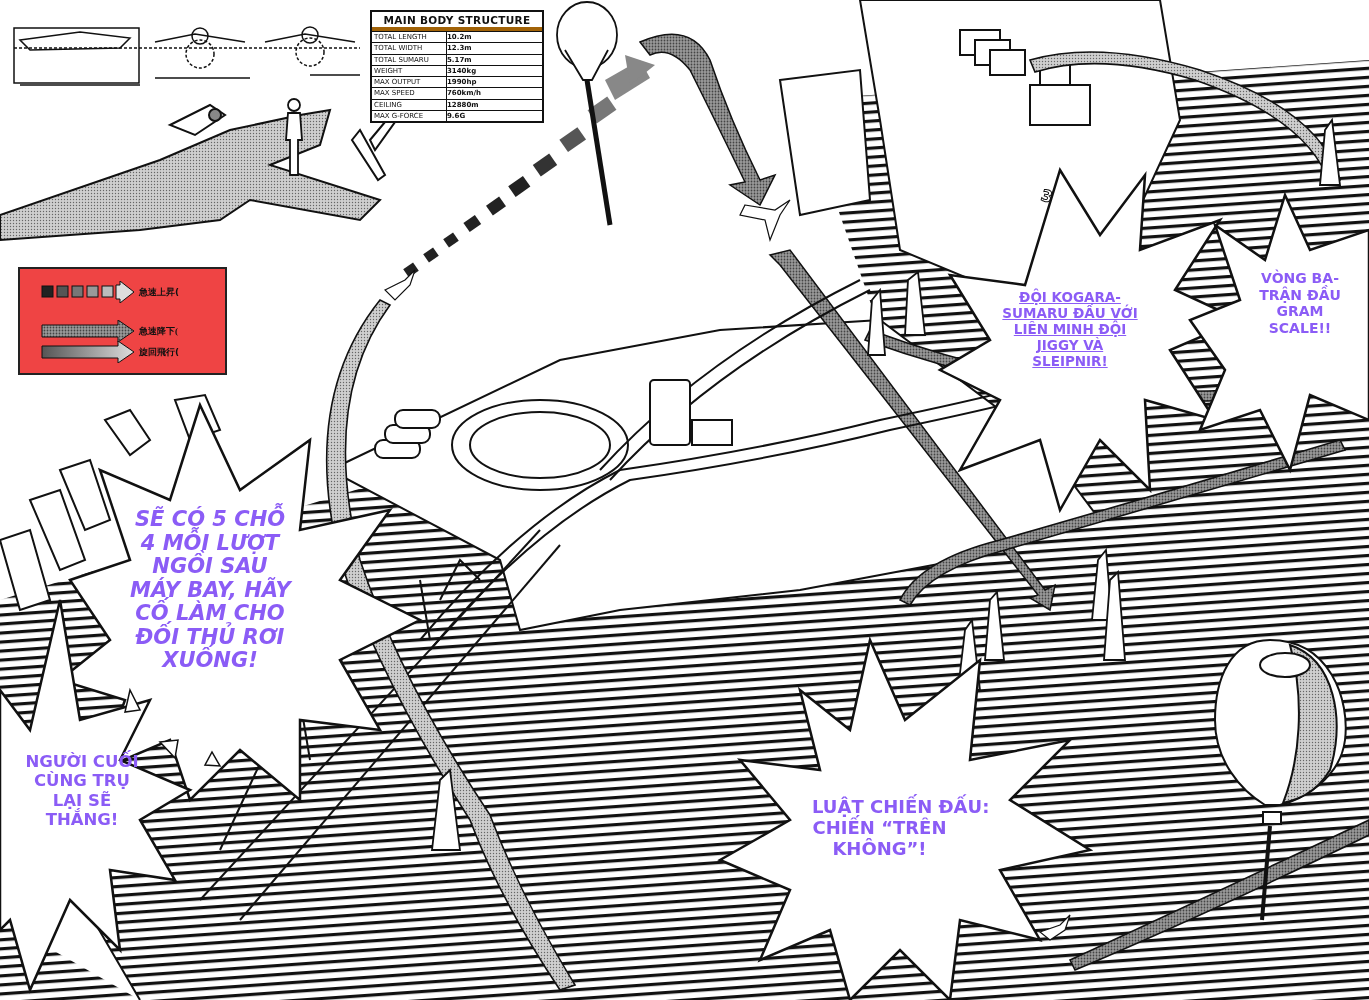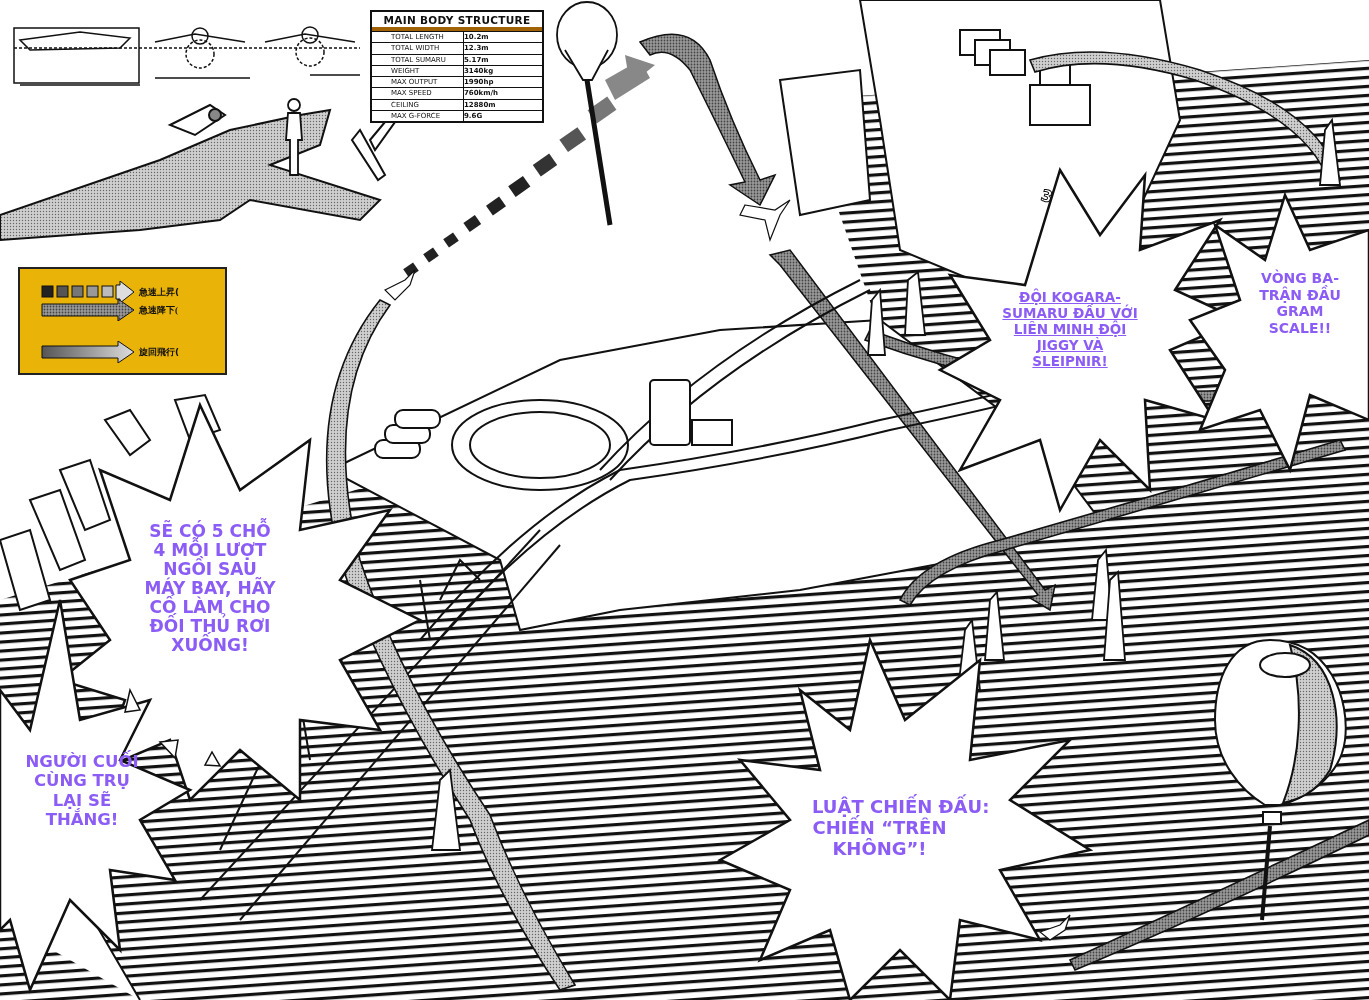--- a/index.html
+++ b/index.html
@@ -2,23 +2,23 @@
 <html><head>
 <meta charset="utf-8">
 <style>
   html, body { margin:0; padding:0; }
   body { width:1369px; height:1000px; position:relative; overflow:hidden; background:#fff; font-family:"DejaVu Sans", sans-serif; color:#111; }
   .layer { position:absolute; left:0; top:0; width:1369px; height:1000px; }
   .spec-table { position:absolute; left:370px; top:10px; width:170px; border:2px solid #111; background:#fff; font-family:"DejaVu Sans", sans-serif; }
   .spec-title { font-size:10.5px; font-weight:bold; text-align:center; border-bottom:4px solid #a16207; padding:2px 0 1px; letter-spacing:0.3px; }
   .spec-row { display:flex; border-top:1px solid #111; height:10.3px; font-size:7px; line-height:10.3px; }
   .spec-row:first-of-type { border-top:none; }
-  .spec-label { width:72px; border-right:1px solid #111; padding-left:19px; white-space:nowrap; overflow:hidden; }
+  .spec-label { width:72px; border-right:1px solid #111; padding-left:2px; white-space:nowrap; overflow:hidden; }
   .spec-value { flex:1; text-align:left; font-weight:bold; }
-  .legend { position:absolute; left:18px; top:267px; width:205px; height:104px; border:2px solid #222; background:#eab308; }
+  .legend { position:absolute; left:18px; top:267px; width:205px; height:104px; border:2px solid #222; background:#ef4444; }
   .legend-row { position:absolute; left:20px; display:flex; align-items:center; }
   .legend-label { font-size:9px; margin-left:4px; font-weight:bold; }
   .bubble { position:absolute; text-align:center; font-family:"DejaVu Sans", sans-serif; font-weight:bold; color:#8b5cf6; line-height:1.18; }
   .bubble span { display:block; white-space:nowrap; }
 </style>
 </head>
 <body>
 
 <svg class="layer" viewBox="0 0 1369 1000" xmlns="http://www.w3.org/2000/svg">
   <defs>
@@ -241,21 +241,21 @@
     <svg width="95" height="22">
       <rect x="2" y="5" width="11" height="11" fill="#222" stroke="#111"></rect>
       <rect x="17" y="5" width="11" height="11" fill="#555" stroke="#111"></rect>
       <rect x="32" y="5" width="11" height="11" fill="#777" stroke="#111"></rect>
       <rect x="47" y="5" width="11" height="11" fill="#999" stroke="#111"></rect>
       <rect x="62" y="5" width="11" height="11" fill="#bbb" stroke="#111"></rect>
       <polygon points="76,4 80,4 80,0 94,11 80,22 80,18 76,18" fill="#ddd" stroke="#111"></polygon>
     </svg>
     <span class="legend-label">急速上昇(</span>
   </div>
-  <div class="legend-row" style="top:30px;font-family:Liberation Serif, serif;">
+  <div class="legend-row" style="top:51px;font-family:Liberation Serif, serif;">
     <svg width="95" height="22">
       <polygon points="2,5 78,5 78,0 94,11 78,22 78,17 2,17" fill="url(#dots)" stroke="#111"></polygon>
     </svg>
     <span class="legend-label">急速降下(</span>
   </div>
   <div class="legend-row" style="top:72px;">
     <svg width="95" height="22">
       <polygon points="2,5 78,5 78,0 94,11 78,22 78,17 2,17" fill="url(#gradArrow)" stroke="#111"></polygon>
     </svg>
     <span class="legend-label">旋回飛行(</span>
@@ -270,21 +270,21 @@
   <span>SLEIPNIR!</span>
 </div>
 
 <div class="bubble" style="left:1250px; top:270px; width:100px; font-size:14px;">
   <span>VÒNG BA-</span>
   <span>TRẬN ĐẦU</span>
   <span>GRAM</span>
   <span>SCALE!!</span>
 </div>
 
-<div class="bubble" style="left:130px; top:522px; width:160px; font-size:17px; line-height:1.12;">
+<div class="bubble" style="left:130px; top:508px; width:160px; font-size:21px; line-height:1.12;font-style:italic;">
   <span>SẼ CÓ 5 CHỖ</span>
   <span>4 MỖI LƯỢT</span>
   <span>NGỒI SAU</span>
   <span>MÁY BAY, HÃY</span>
   <span>CỐ LÀM CHO</span>
   <span>ĐỐI THỦ RƠI</span>
   <span>XUỐNG!</span>
 </div>
 
 <div class="bubble" style="left:18px; top:752px; width:128px; font-size:16.5px;">

